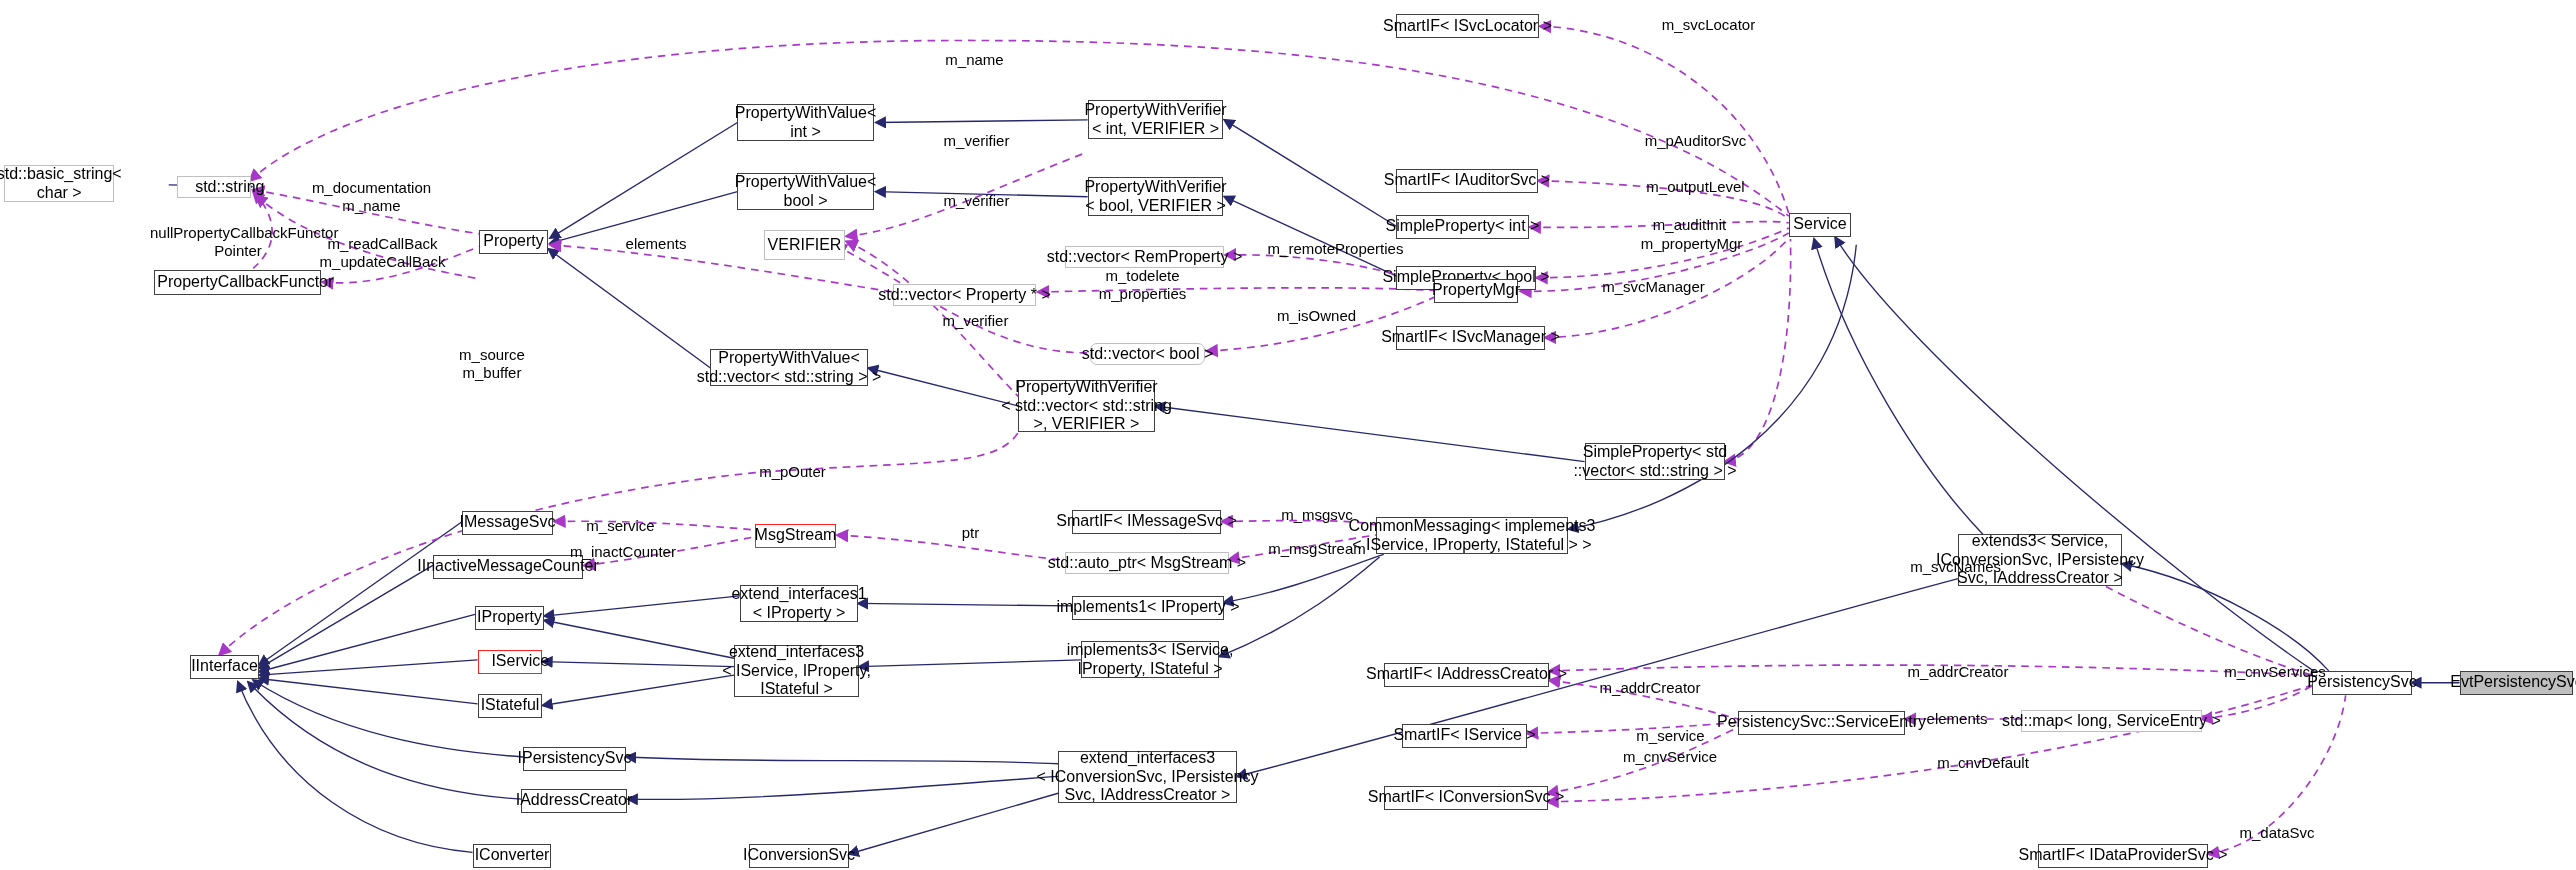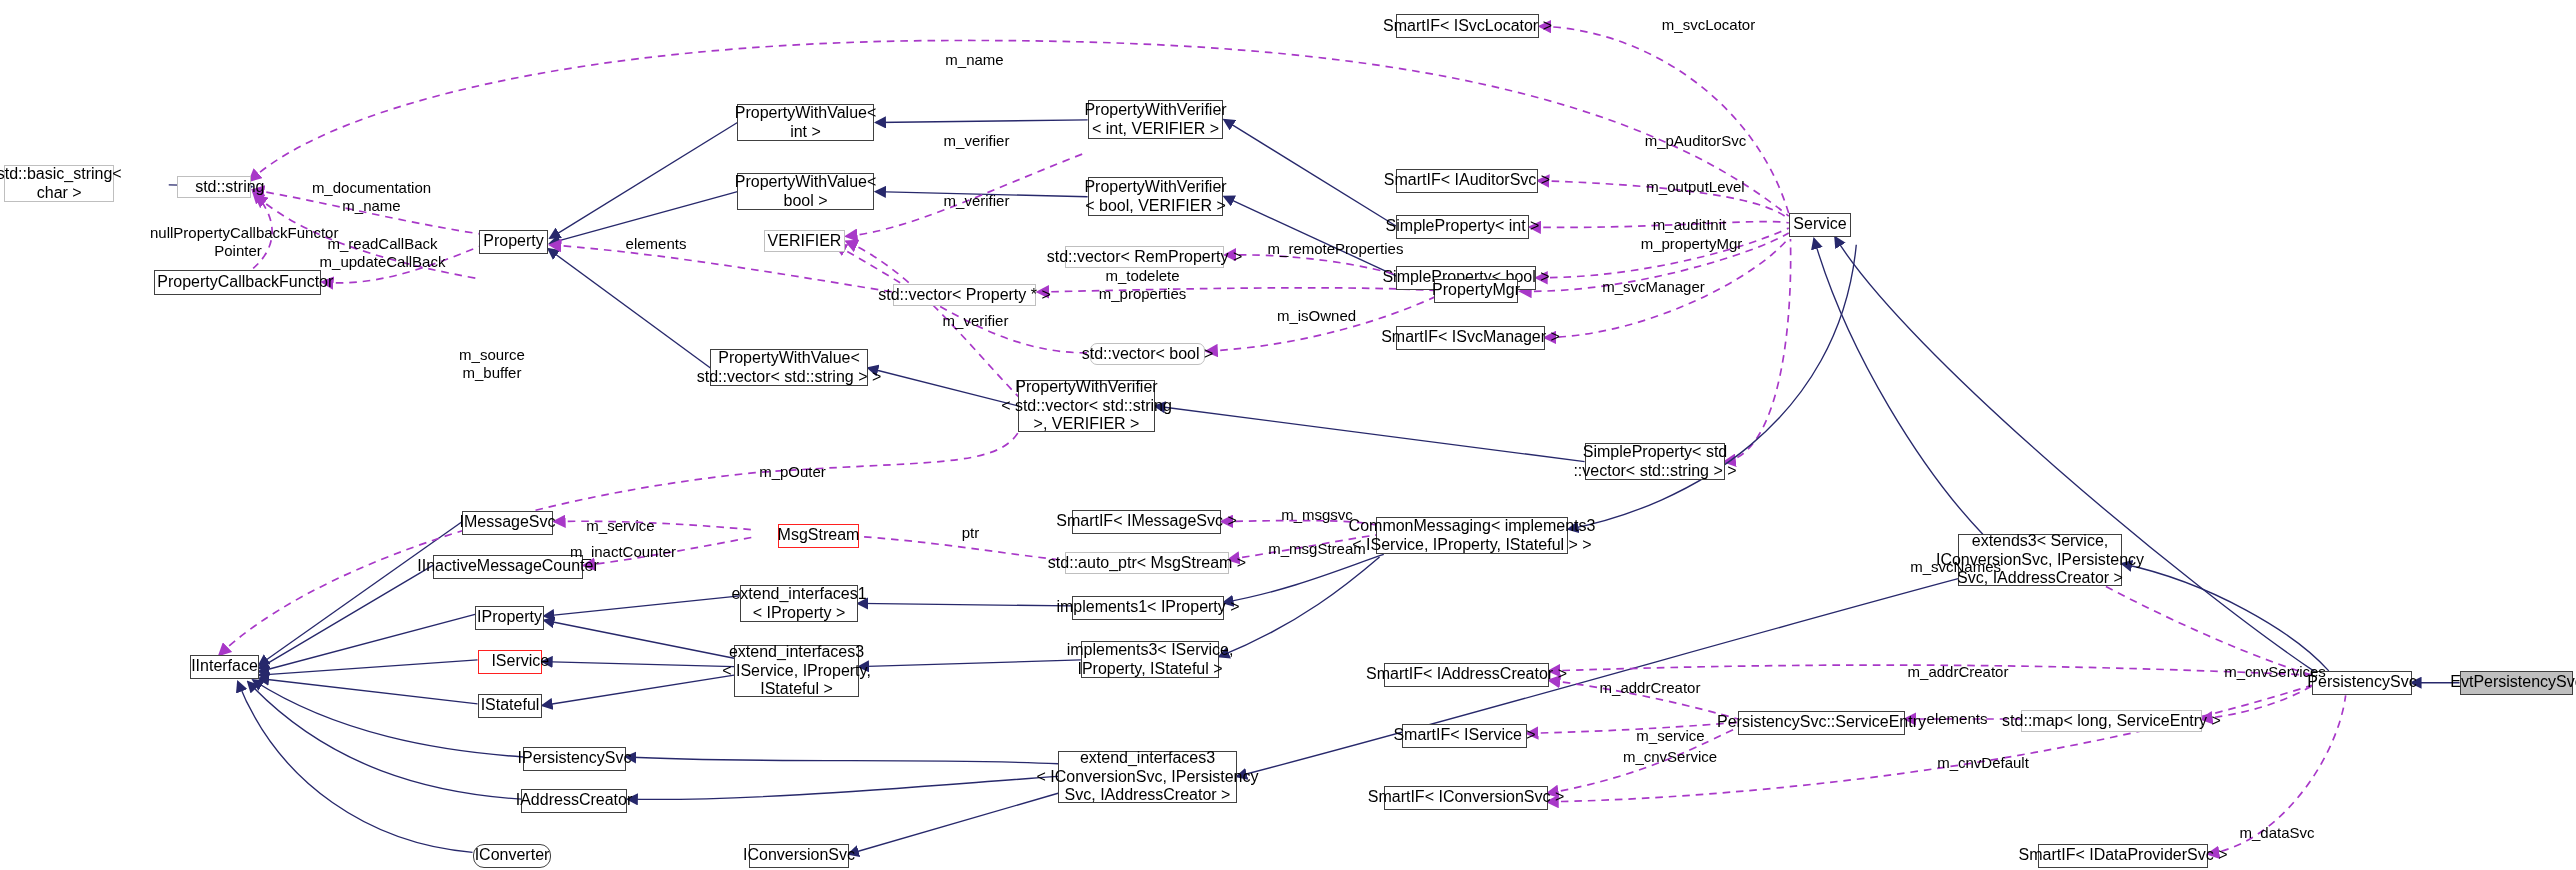--- a/index.html
+++ b/index.html
@@ -150,21 +150,21 @@
   <div id="node-layer">
       <div class="node thin" style="left: 4.2px; top: 165px; width: 110px; height: 37px;">std::basic_string&lt;
 char &gt;</div>
       <div class="node thin" style="left: 177px; top: 176px; width: 74px; height: 22px; padding-left: 35px;">std::string</div>
       <div class="node solid" style="left: 154px; top: 270px; width: 167px; height: 25px; padding-left: 19px;">PropertyCallbackFunctor</div>
       <div class="node solid" style="left: 479px; top: 230px; width: 69px; height: 23.6px;">Property</div>
       <div class="node solid" style="left: 737px; top: 104px; width: 137px; height: 37px;">PropertyWithValue&lt;
 int &gt;</div>
       <div class="node solid" style="left: 737px; top: 173px; width: 137px; height: 37px;">PropertyWithValue&lt;
 bool &gt;</div>
-      <div class="node thin" style="left: 764px; top: 230px; width: 81px; height: 22px;">VERIFIER</div>
+      <div class="node thin" style="left: 764px; top: 230px; width: 81px; height: 30px;">VERIFIER</div>
       <div class="node solid" style="left: 710px; top: 349px; width: 158px; height: 37px;">PropertyWithValue&lt;
 std::vector&lt; std::string &gt; &gt;</div>
       <div class="node solid" style="left: 1088px; top: 100px; width: 135px; height: 39px;">PropertyWithVerifier
 &lt; int, VERIFIER &gt;</div>
       <div class="node solid" style="left: 1088px; top: 177px; width: 135px; height: 39px;">PropertyWithVerifier
 &lt; bool, VERIFIER &gt;</div>
       <div class="node thin" style="left: 1065px; top: 246px; width: 159px; height: 22px;">std::vector&lt; RemProperty &gt;</div>
       <div class="node thin" style="left: 893px; top: 284px; width: 143px; height: 22px;">std::vector&lt; Property * &gt;</div>
       <div class="node thin" style="left: 1090px; top: 343px; width: 115px; height: 22px; border-radius: 7px;">std::vector&lt; bool &gt;</div>
       <div class="node solid" style="left: 1018px; top: 380px; width: 137px; height: 52px;">PropertyWithVerifier
@@ -180,22 +180,22 @@
       <div class="node solid" style="left: 1585px; top: 443px; width: 140px; height: 37px;">SimpleProperty&lt; std
 ::vector&lt; std::string &gt; &gt;</div>
       <div class="node solid" style="left: 462px; top: 511px; width: 91px; height: 23.6px;">IMessageSvc</div>
       <div class="node solid" style="left: 433px; top: 555px; width: 150px; height: 23.6px;">IInactiveMessageCounter</div>
       <div class="node solid" style="left: 475px; top: 606px; width: 69px; height: 23.6px;">IProperty</div>
       <div class="node highlight" style="left: 478px; top: 650px; width: 64px; height: 23.6px; padding-left: 24px;">IService</div>
       <div class="node solid" style="left: 478px; top: 694px; width: 64px; height: 23.6px;">IStateful</div>
       <div class="node solid" style="left: 190px; top: 655px; width: 69px; height: 23.6px;">IInterface</div>
       <div class="node solid" style="left: 523px; top: 747px; width: 103px; height: 23.6px;">IPersistencySvc</div>
       <div class="node solid" style="left: 521px; top: 789px; width: 106px; height: 23.6px;">IAddressCreator</div>
-      <div class="node solid" style="left: 473px; top: 844px; width: 78px; height: 23.6px; border-radius: 11px;">IConverter</div>
-      <div class="node highlight" style="left: 755px; top: 524px; width: 81px; height: 23.6px; margin-left: 23px;">MsgStream</div>
+      <div class="node solid" style="left: 473px; top: 844px; width: 78px; height: 23.6px;">IConverter</div>
+      <div class="node highlight" style="left: 755px; top: 524px; width: 81px; height: 23.6px;">MsgStream</div>
       <div class="node solid" style="left: 740px; top: 585px; width: 118px; height: 37px;">extend_interfaces1
 &lt; IProperty &gt;</div>
       <div class="node solid" style="left: 734px; top: 645px; width: 125px; height: 52px;">extend_interfaces3
 &lt; IService, IProperty,
 IStateful &gt;</div>
       <div class="node solid" style="left: 1058px; top: 751px; width: 179px; height: 52px;">extend_interfaces3
 &lt; IConversionSvc, IPersistency
 Svc, IAddressCreator &gt;</div>
       <div class="node solid" style="left: 749px; top: 844px; width: 100px; height: 23.6px;">IConversionSvc</div>
       <div class="node solid" style="left: 1072px; top: 510px; width: 149px; height: 23.6px;">SmartIF&lt; IMessageSvc &gt;</div>

